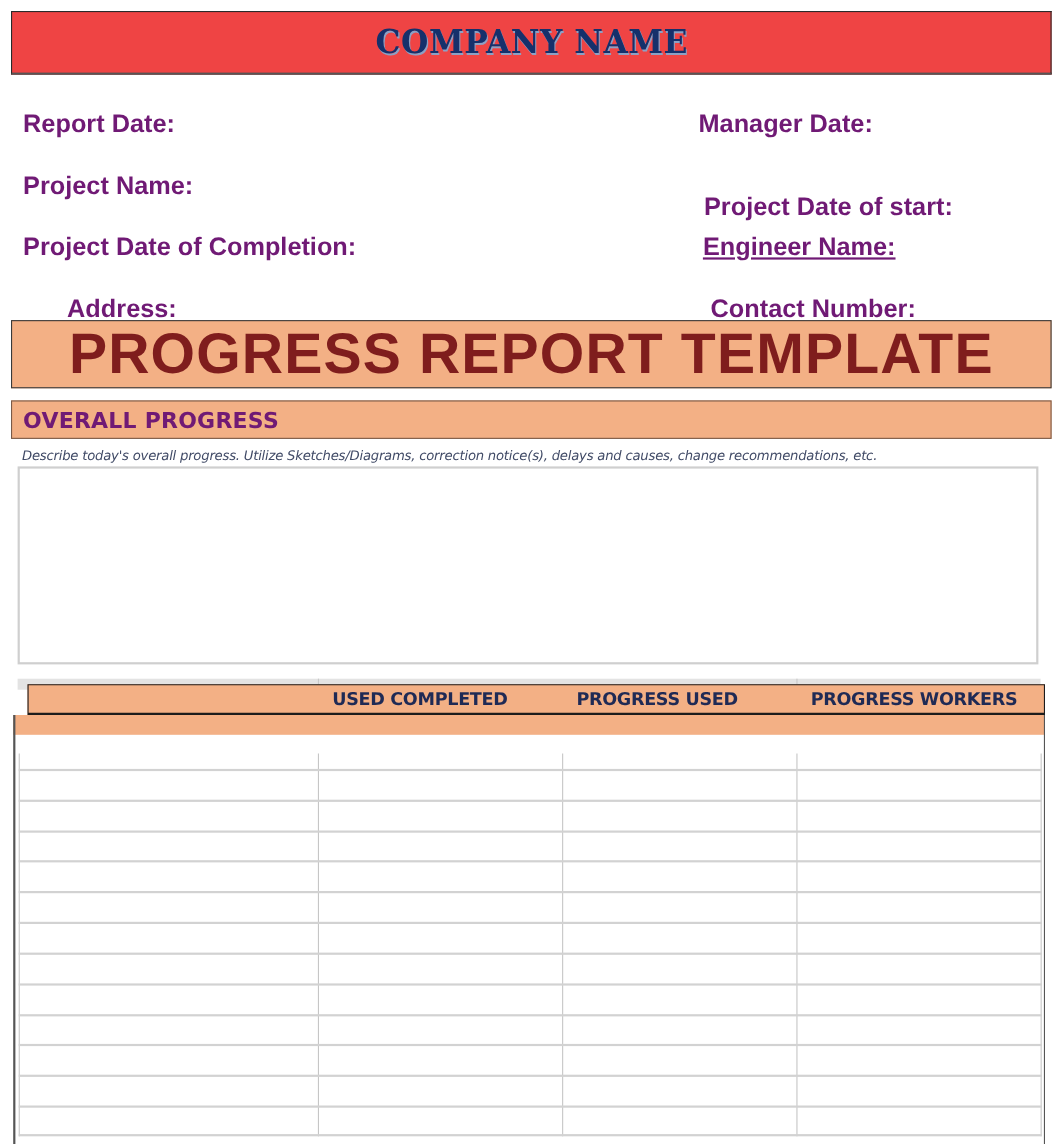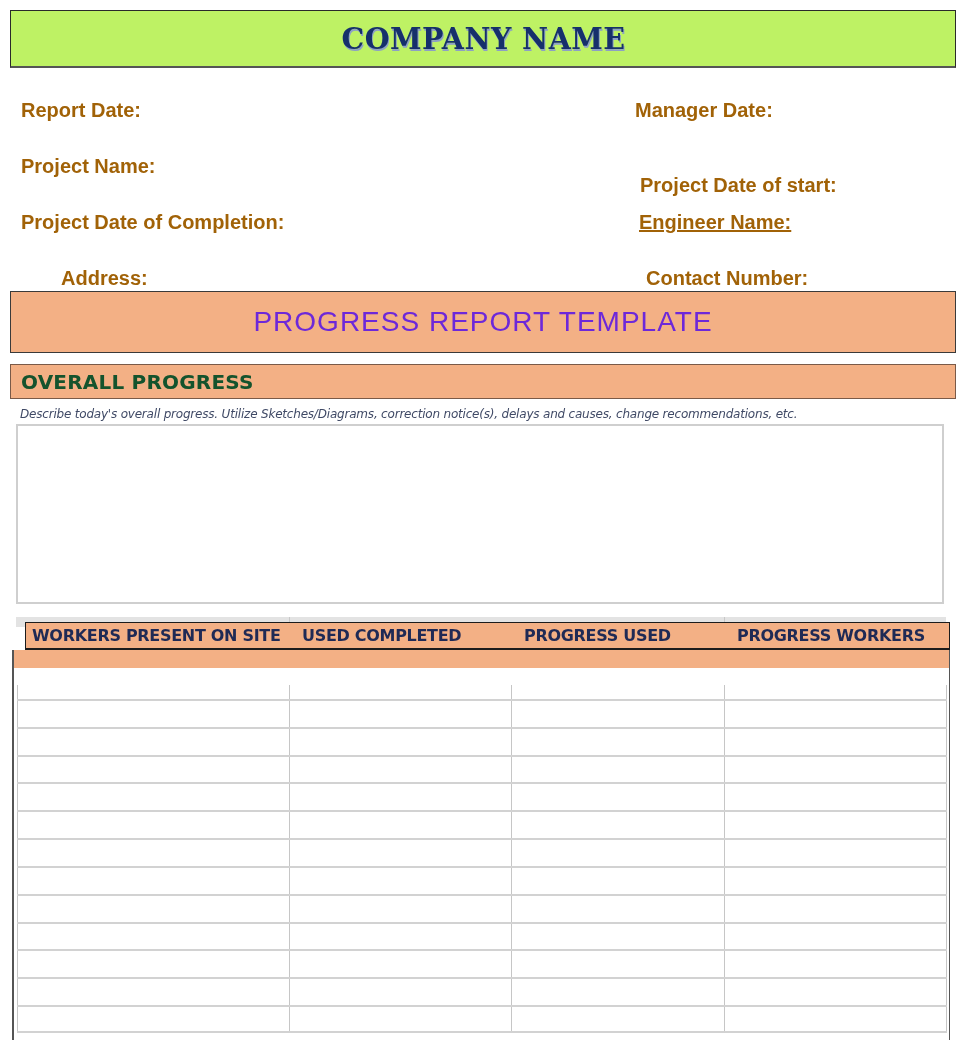--- a/index.html
+++ b/index.html
@@ -1,52 +1,52 @@
 <!DOCTYPE html>
 <html><head>
   <meta charset="utf-8">
   <style>
     html, body { margin: 0; padding: 0; background: #ffffff; }
     body { width: 967px; height: 1044px; position: relative; overflow: hidden; font-family: "Liberation Sans", sans-serif; }
     .abs { position: absolute; }
 
     .company-bar {
       left: 10px; top: 10px; width: 944px; height: 55px;
-      background: #bef264; border: 1px solid #2a2a2a; border-bottom: 2px solid #555;
+      background: #ef4444; border: 1px solid #2a2a2a; border-bottom: 2px solid #555;
       display: flex; align-items: center; justify-content: center;
     }
     .company-name {
       font-family: "DejaVu Serif", serif; font-weight: bold; font-size: 30px;
       color: #16306b; letter-spacing: 0.5px; transform: scaleX(0.95);
       text-shadow: 1px 2px 0 #8da0c4;
     }
 
     .field-label {
-      font-family: "Liberation Sans", sans-serif; font-weight: bold; font-size: 20px; color: #a16207;
+      font-family: "Liberation Sans", sans-serif; font-weight: bold; font-size: 23px; color: #701a75;
       white-space: nowrap;
     }
 
     .title-bar {
       left: 10px; top: 291px; width: 944px; height: 60px;
       background: #f3b085; border: 1px solid #3a3a3a;
       display: flex; align-items: center; justify-content: center;
     }
     .title-text {
-      font-family: "Liberation Sans", sans-serif; font-weight: normal; font-size: 28px;
-      color: #6d28d9; letter-spacing: 1px;
+      font-family: "Liberation Sans", sans-serif; font-weight: bold; font-size: 52px;
+      color: #7f1d1d; letter-spacing: 1px;
     }
 
     .section-bar {
       left: 10px; top: 364px; width: 944px; height: 33px;
       background: #f3b085; border: 1px solid #7a5a48;
       display: flex; align-items: center;
     }
     .section-text {
       margin-left: 10px; font-family: "DejaVu Sans", sans-serif; font-weight: bold; font-size: 20px;
-      color: #14532d; letter-spacing: 0.2px;
+      color: #701a75; letter-spacing: 0.2px;
     }
 
     .hint-text {
       left: 20px; top: 407px; font-family: "DejaVu Sans", sans-serif; font-style: italic;
       font-size: 12px; color: #404a66; white-space: nowrap; letter-spacing: -0.2px;
     }
 
     .notes-box {
       left: 16px; top: 424px; width: 928px; height: 180px;
       border: 2px solid #cfcfcf; background: #fff; resize: none; padding: 0; margin: 0;
@@ -113,21 +113,20 @@
 <textarea class="abs notes-box" style=""></textarea>
 
 <div class="abs grey-strip"></div>
 <div class="abs grey-strip-div"></div>
 <div class="abs grey-strip-div2"></div>
 
 <div class="abs header-under"></div>
 <div class="abs table-frame"></div>
 
 <div class="abs header-row">
-  <span class="col-head" style="left:6px;">WORKERS PRESENT ON SITE</span>
   <span class="col-head" style="left:276px;">USED COMPLETED</span>
   <span class="col-head" style="left:498px;">PROGRESS USED</span>
   <span class="col-head" style="left:711px;">PROGRESS WORKERS</span>
 </div>
 
 <div class="abs grid">
   <div class="vline" style="left:0;"></div>
   <div class="vline" style="left:272px;"></div>
   <div class="vline" style="left:494px;"></div>
   <div class="vline" style="left:707px;"></div>

